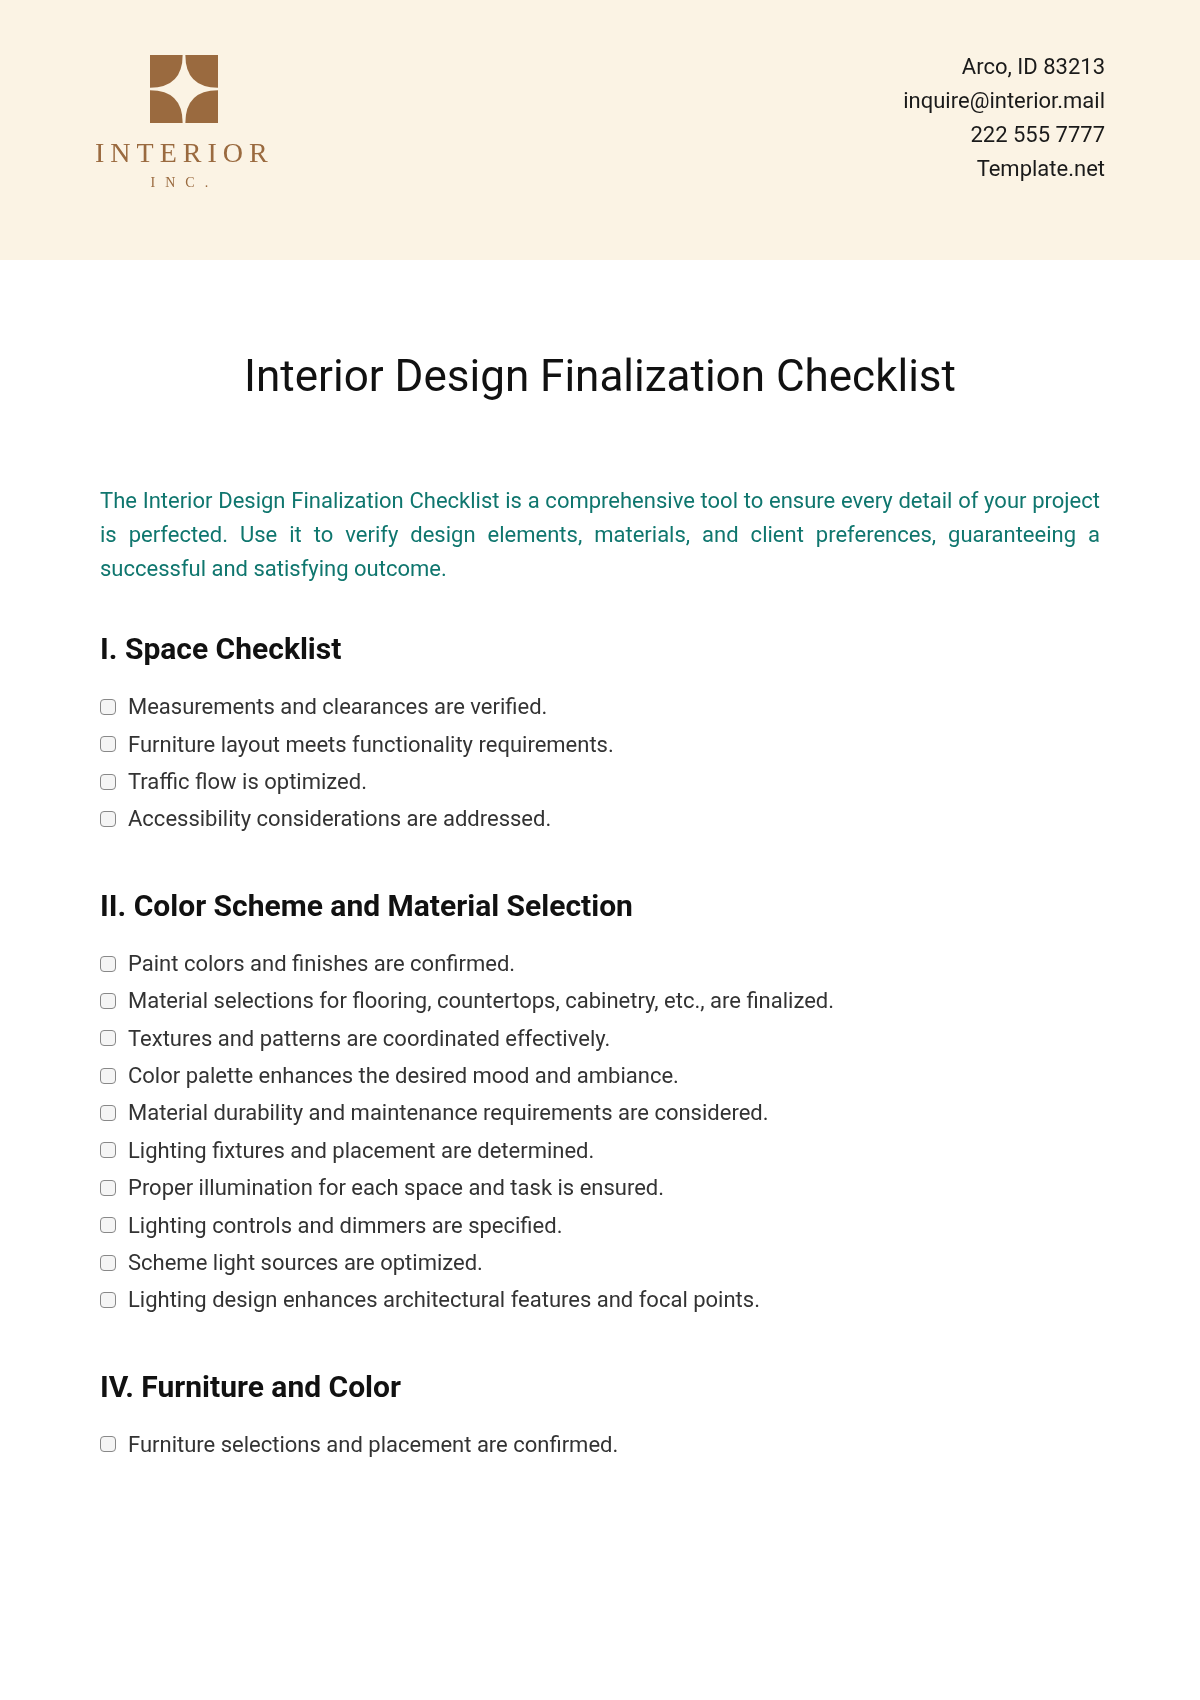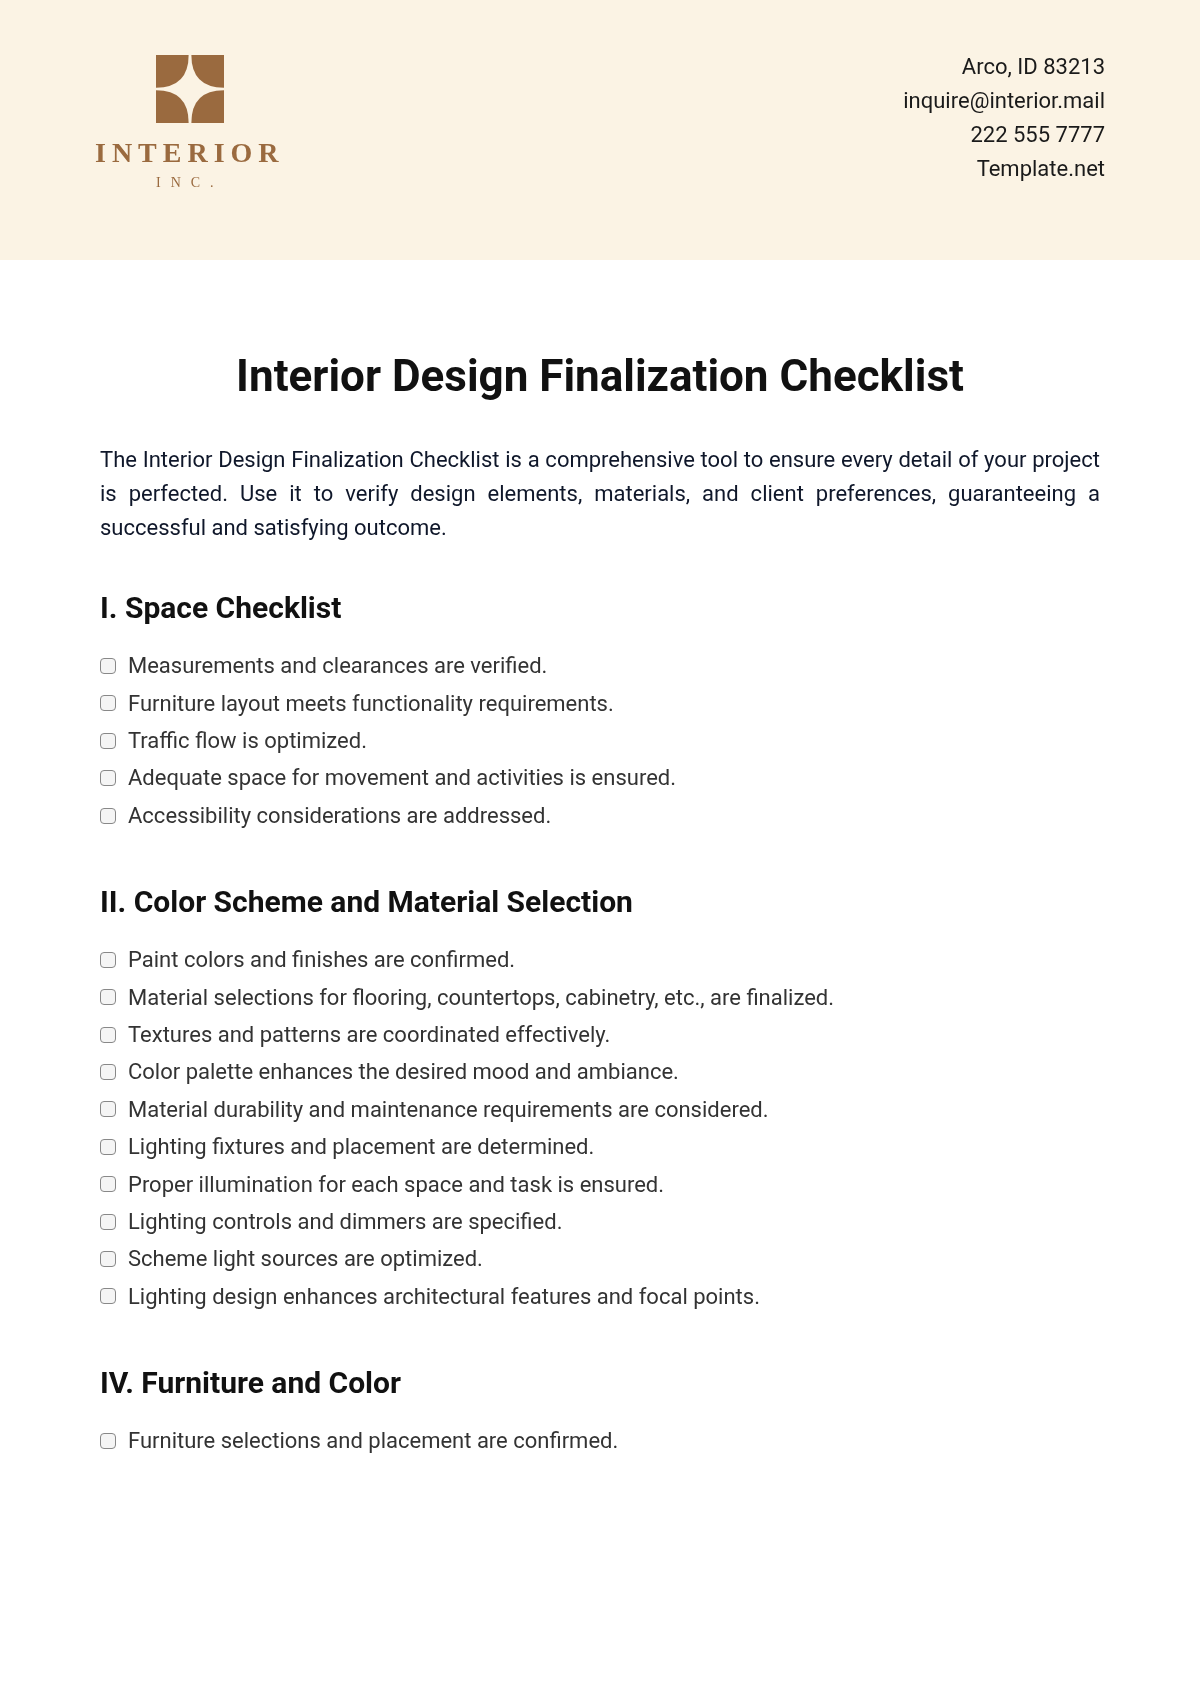--- a/index.html
+++ b/index.html
@@ -32,49 +32,49 @@
     height: 68px;
     position: relative;
     margin-bottom: 14px;
   }
   .logo-mark svg { width: 100%; height: 100%; }
   .logo-text {
     font-family: Georgia, 'Times New Roman', serif;
     letter-spacing: 6px;
     font-size: 28px;
     color: #9a6a3f;
-    font-weight: 700;
+    font-weight: 400;
   }
   .logo-sub {
     font-family: Georgia, 'Times New Roman', serif;
     letter-spacing: 10px;
     font-size: 14px;
     color: #9a6a3f;
     margin-top: 6px;
   }
   .contact {
     text-align: right;
     font-size: 22px;
     color: #1a1a1a;
     line-height: 1.55;
     margin-top: 5px;
   }
   .content {
     padding: 90px 100px 0 100px;
   }
   .title {
     font-size: 44px;
-    font-weight: 700;
+    font-weight: 400;
     color: #111;
     text-align: center;
-    margin-bottom: 41px;
+    margin-bottom: 82px;
   }
   .intro {
     font-size: 22px;
-    color: #0f172a;
+    color: #0f766e;
     line-height: 1.55;
     text-align: justify;
     margin-bottom: 45px;
   }
   .section-heading {
     font-size: 30px;
     font-weight: 700;
     color: #111;
     margin-bottom: 22px;
     margin-top: 50px;
@@ -133,24 +133,20 @@
       <div class="check-item">
         <span class="checkbox"></span>
         <span>Furniture layout meets functionality requirements.</span>
       </div>
       <div class="check-item">
         <span class="checkbox"></span>
         <span>Traffic flow is optimized.</span>
       </div>
       <div class="check-item">
         <span class="checkbox"></span>
-        <span>Adequate space for movement and activities is ensured.</span>
-      </div>
-      <div class="check-item">
-        <span class="checkbox"></span>
         <span>Accessibility considerations are addressed.</span>
       </div>
       <h2 class="section-heading">II. Color Scheme and Material Selection</h2>
       <div class="check-item">
         <span class="checkbox"></span>
         <span>Paint colors and finishes are confirmed.</span>
       </div>
       <div class="check-item">
         <span class="checkbox"></span>
         <span>Material selections for flooring, countertops, cabinetry, etc., are finalized.</span>

